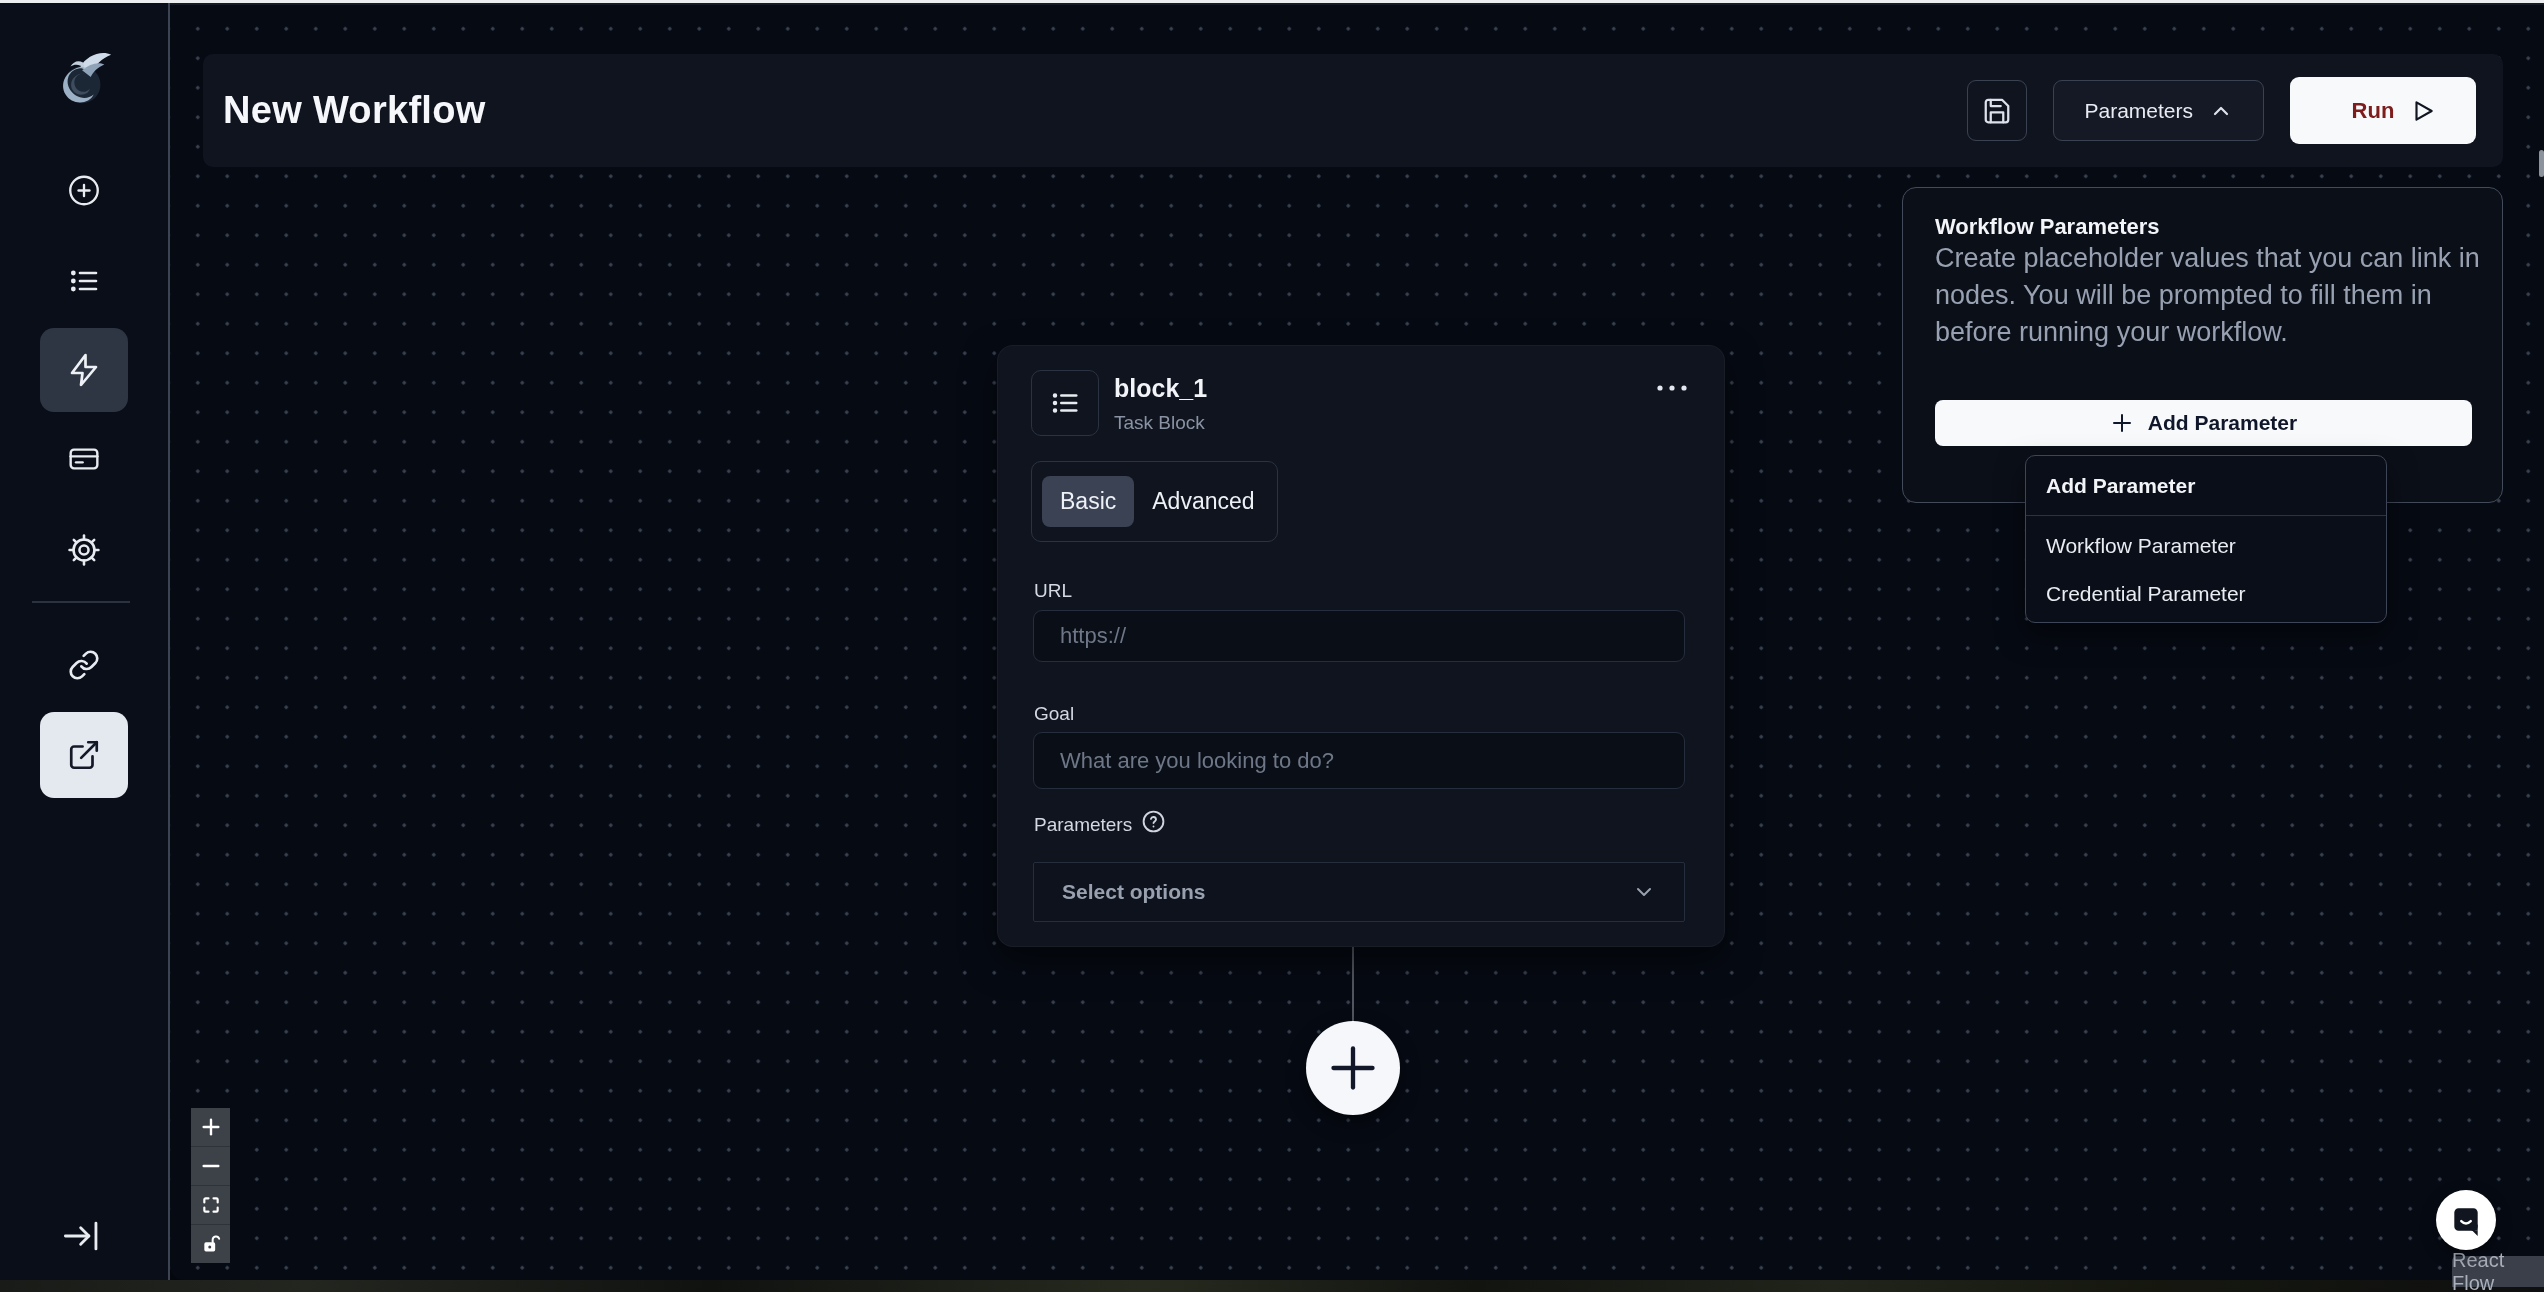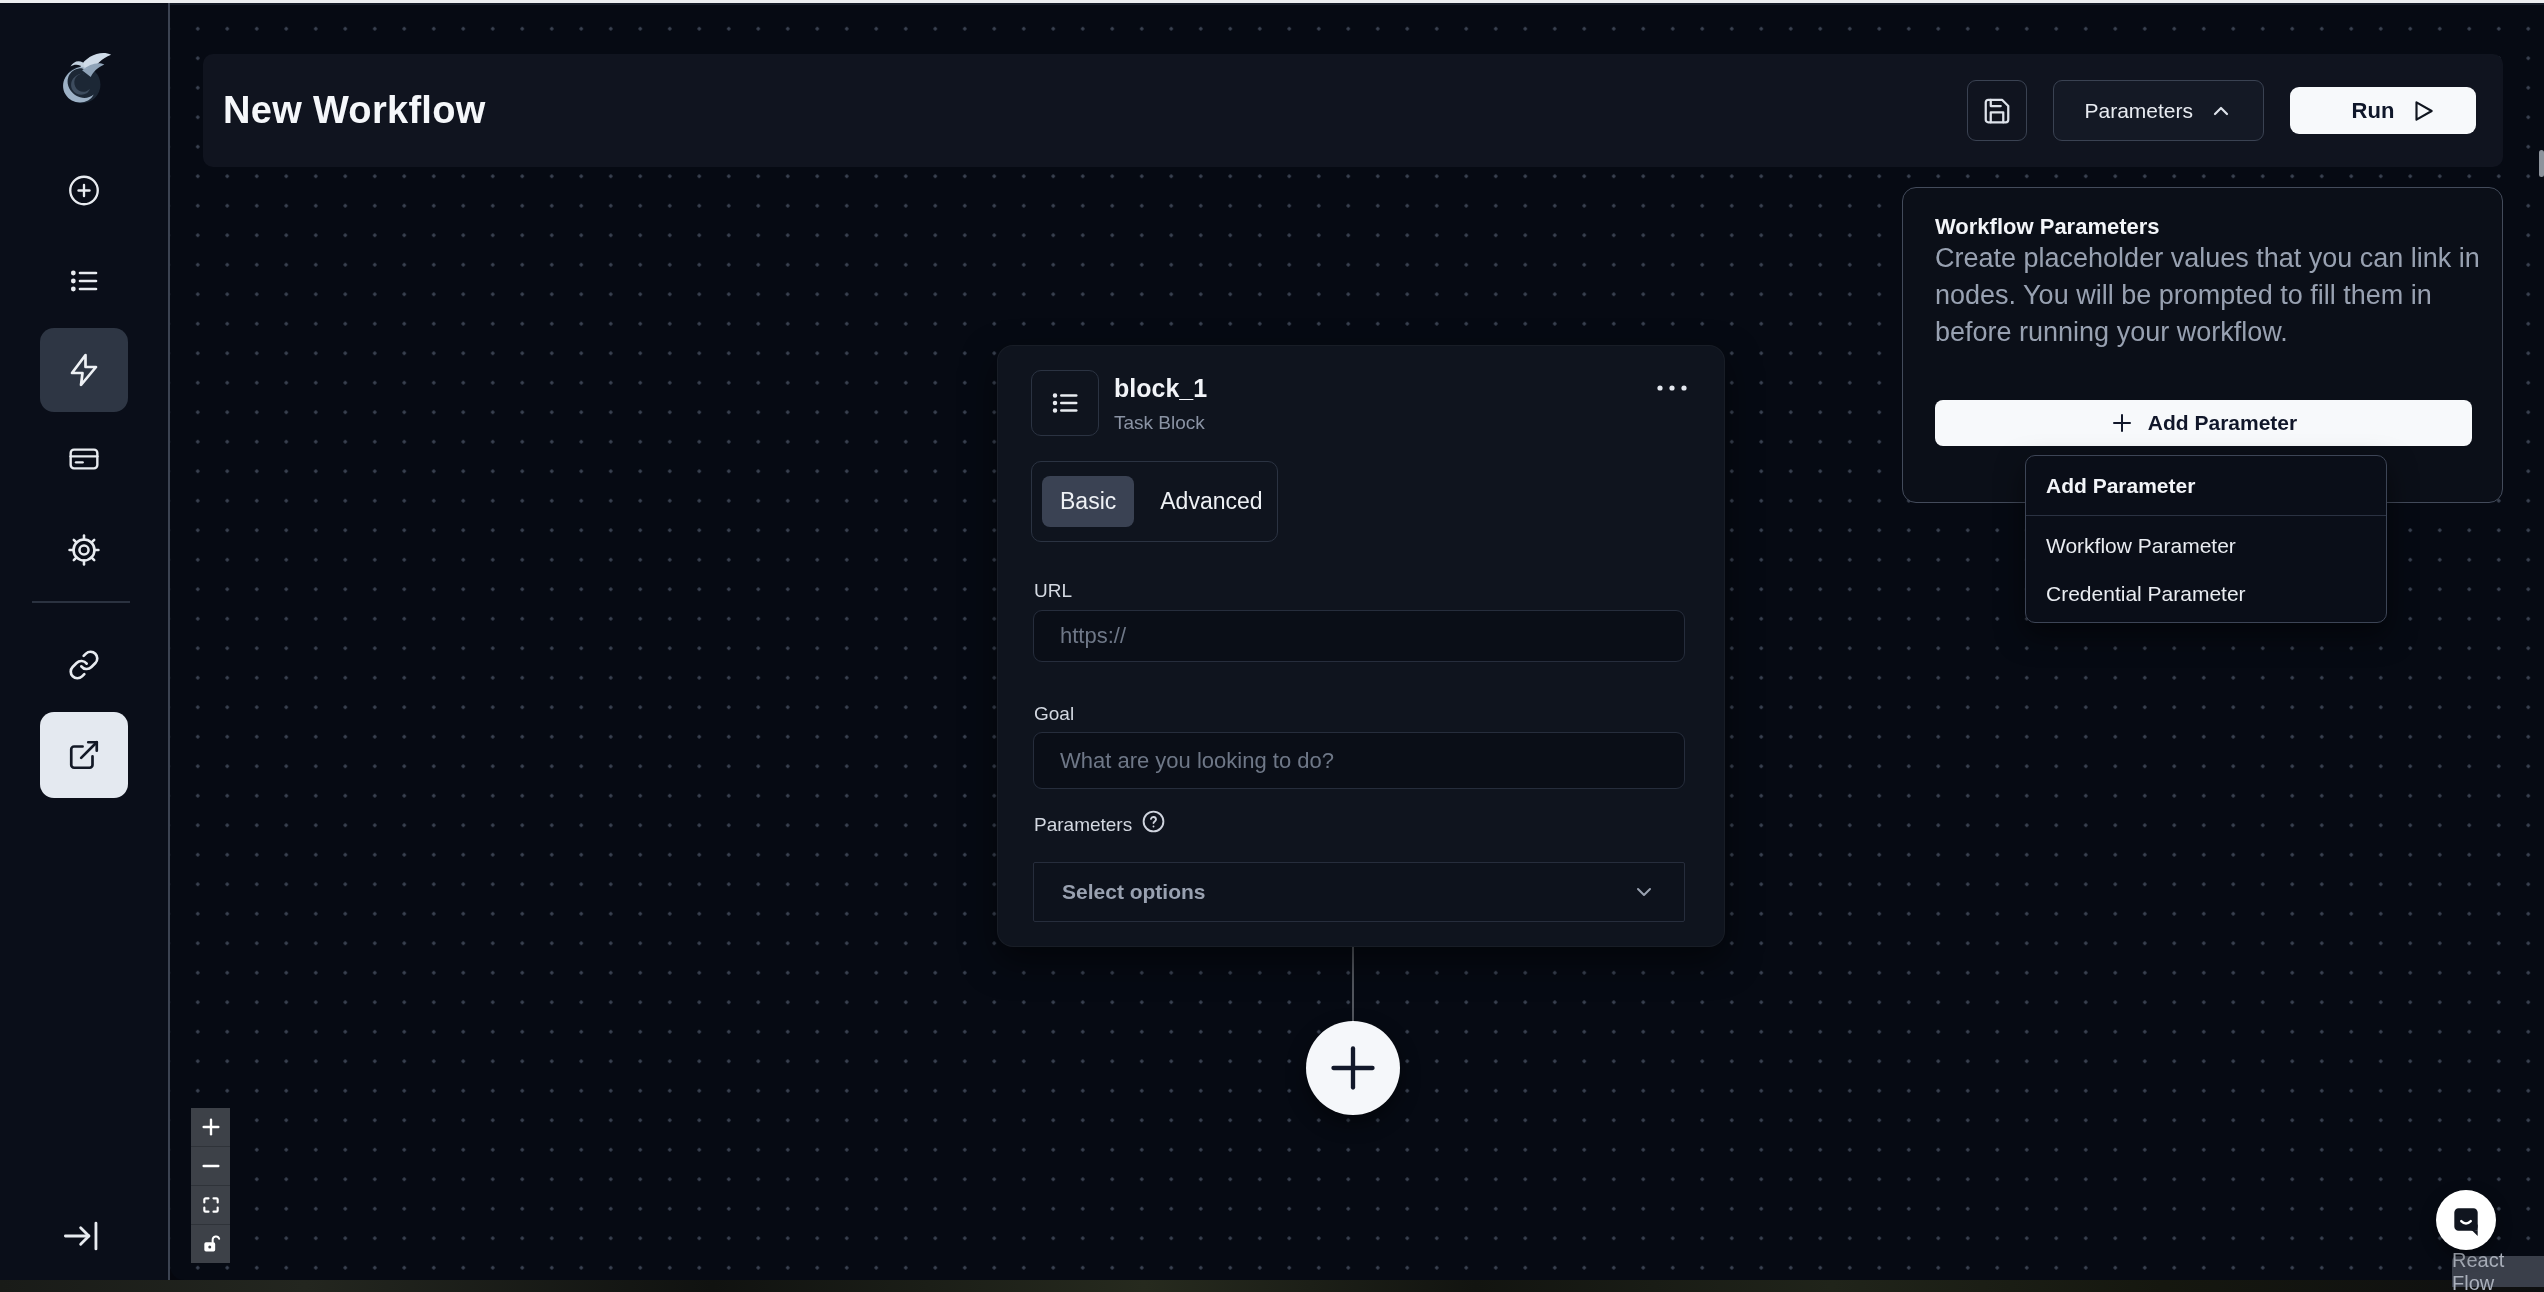--- a/index.html
+++ b/index.html
@@ -28,34 +28,34 @@
 
   
   .headerbar{left:203px;top:54px;width:2300px;height:113px;background:#10141f;
              border-radius:10px;display:flex;align-items:center;}
   .page-title{margin-left:20px;font-size:38px;font-weight:600;color:#f5f7fa;letter-spacing:.3px;}
   .header-right{position:absolute;right:27px;top:0;height:113px;display:flex;align-items:center;gap:26px;}
   .icon-btn{width:58px;height:59px;border:1.5px solid #3a4252;border-radius:9px;background:transparent;
             display:flex;align-items:center;justify-content:center;cursor:pointer;}
   .params-btn{height:59px;padding:0 30px;border:1.5px solid #3a4252;border-radius:9px;background:#141925;
               display:flex;align-items:center;gap:16px;font-size:21px;color:#e8ebf1;cursor:pointer;}
-  .run-btn{height:47px;width:186px;border-radius:9px;background:#f7f9fb;color:#0f172a;
+  .run-btn{height:67px;width:186px;border-radius:9px;background:#f7f9fb;color:#7f1d1d;
            display:flex;align-items:center;justify-content:center;gap:16px;
            font-size:22px;font-weight:700;cursor:pointer;border:none;padding-left:28px;}
 
   
   .card{left:997px;top:345px;width:726px;height:600px;background:#0f141e;border-radius:16px;
         border:1px solid rgba(255,255,255,0.04);box-shadow:0 14px 34px rgba(0,0,0,.5);}
   .card-iconbox{position:absolute;left:33px;top:24px;width:66px;height:64px;border:1.5px solid #2b3342;
                 border-radius:10px;display:flex;align-items:center;justify-content:center;}
   .card-title{position:absolute;left:116px;top:28px;font-size:25px;font-weight:600;color:#f2f4f8;}
   .card-subtitle{position:absolute;left:116px;top:66px;font-size:19px;color:#8a93a4;}
   .card-ellipsis{position:absolute;right:34px;top:34px;cursor:pointer;}
   .tabs{position:absolute;left:33px;top:115px;width:247px;height:81px;border:1.5px solid #2b3342;
-        border-radius:10px;display:flex;align-items:center;padding:0 10px;box-sizing:border-box;gap:8px;}
+        border-radius:10px;display:flex;align-items:center;padding:0 10px;box-sizing:border-box;gap:0;}
   .tab{font-size:23px;color:#eef1f5;padding:12px 18px;border-radius:8px;cursor:pointer;}
   .tab.active{background:#3a4253;}
   .field-label{position:absolute;left:36px;font-size:19px;color:#d3d8e1;}
   .text-input{position:absolute;left:35px;width:652px;height:52px;background:#0a0e17;
               border:1.5px solid #262d3c;border-radius:9px;box-sizing:border-box;color:#dfe3ea;
               font-size:22px;padding:0 26px;font-family:"Liberation Sans",sans-serif;outline:none;}
   .text-input::placeholder{color:#6e7787;}
   .help-circle{position:absolute;left:143px;cursor:pointer;}
   .select-box{position:absolute;left:35px;top:516px;width:652px;height:60px;background:#0d121c;
               border:1.5px solid #262d3c;border-radius:2px;display:flex;align-items:center;

